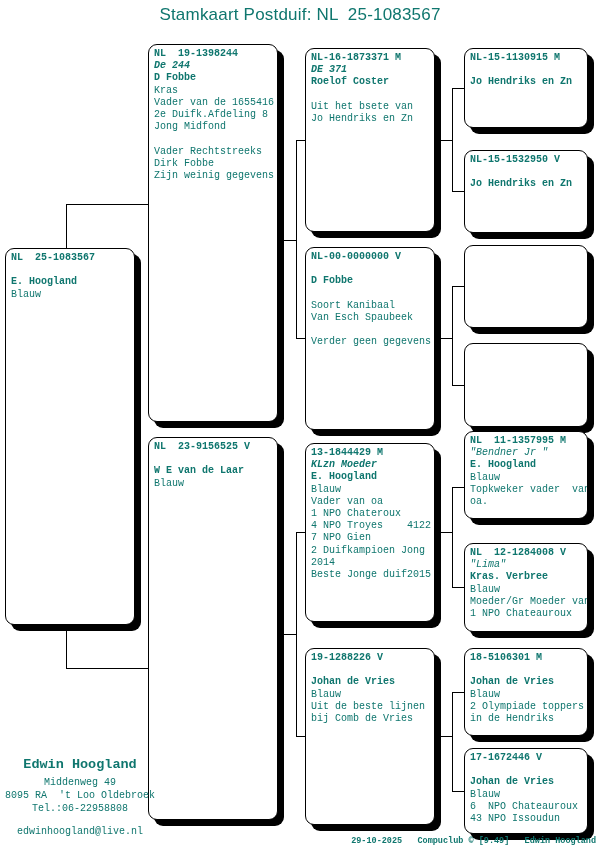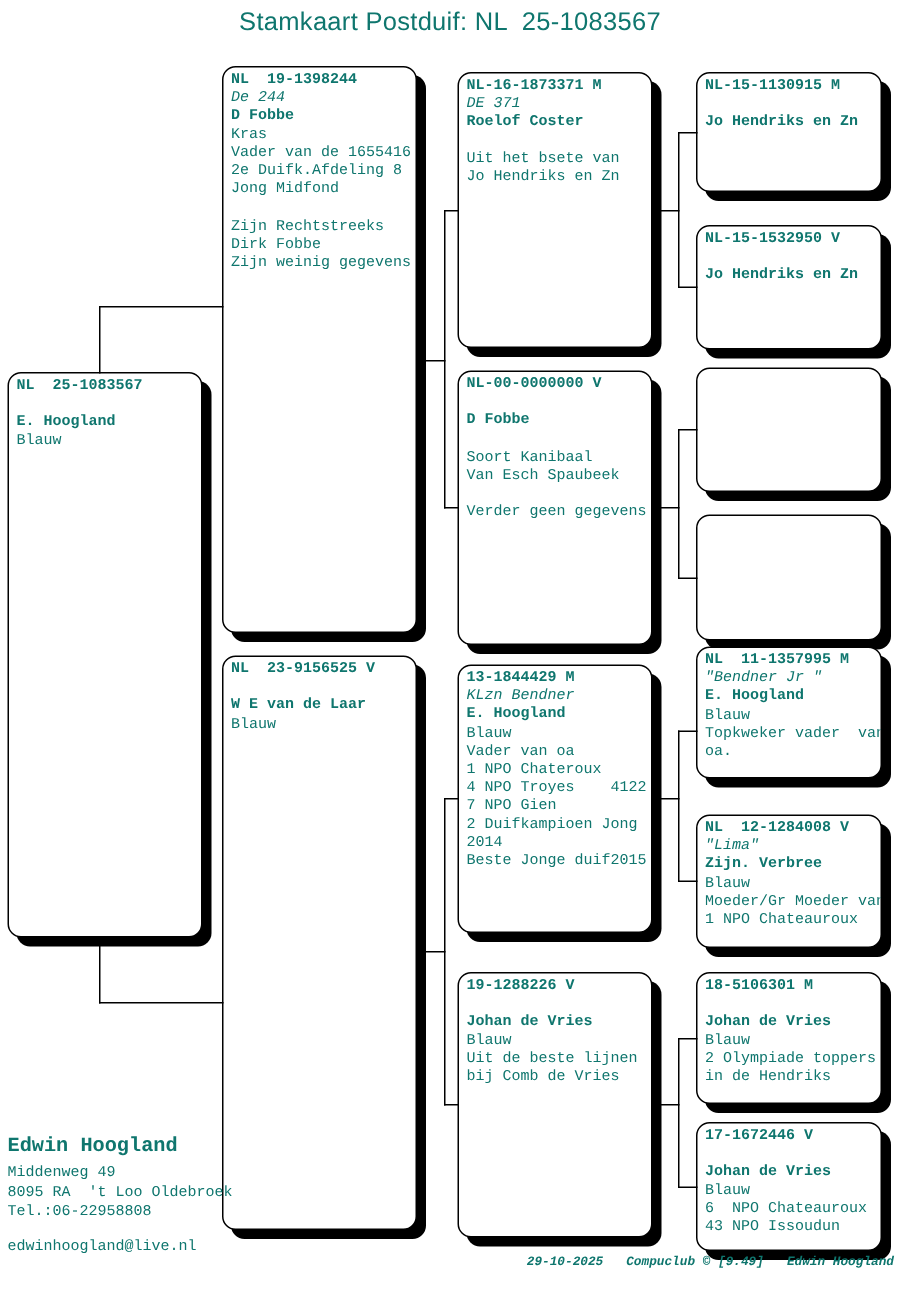--- a/index.html
+++ b/index.html
@@ -8,29 +8,29 @@
   .title{position:absolute;top:5px;left:0;width:600px;text-align:center;
          font-family:"Liberation Sans","DejaVu Sans",sans-serif;font-size:17px;
          letter-spacing:0.2px;white-space:pre;}
   .box{position:absolute;background:#fff;border:1.4px solid #000;border-radius:9px;
        box-shadow:6px 6px 0 0 #000;box-sizing:border-box;
        padding:3px 4px 0 5px;overflow:hidden;}
   .ln{font-size:10px;line-height:12.2px;white-space:pre;}
   .s-hc{font-weight:bold;text-align:left;}
   .s-hl{font-weight:bold;text-align:left;}
   .s-b{font-weight:bold;}
-  .s-bi{font-weight:normal;font-style:italic;}
+  .s-bi{font-weight:bold;font-style:italic;}
   .s-i{font-style:italic;}
   .s-r{font-weight:normal;}
   .line{position:absolute;background:#000;}
-  .contact{position:absolute;left:5px;top:757px;}
+  .contact{position:absolute;left:5px;top:757px;text-align:center;}
   .contact .name{font-size:13.5px;font-weight:bold;line-height:16px;margin-bottom:3px;white-space:pre;}
   .contact .row{font-size:10px;line-height:13px;white-space:pre;}
   .contact .email{margin-top:10px;}
-  .footer{position:absolute;right:4px;top:836px;font-size:8.5px;font-style:italic;
+  .footer{position:absolute;right:4px;top:836px;font-size:8.5px;
           font-weight:bold;white-space:pre;}
 </style>
 </head>
 <body>
 
 <div class="page">
 
   <div class="title">Stamkaart Postduif: NL  25-1083567</div>
 
   <div class="box" style="left:5px;top:248px;width:130px;height:377px">
@@ -42,21 +42,21 @@
 
   <div class="box" style="left:148px;top:44px;width:130px;height:378px">
       <div class="ln s-hl">NL  19-1398244</div>
       <div class="ln s-bi">De 244</div>
       <div class="ln s-b">D Fobbe</div>
       <div class="ln s-r">Kras</div>
       <div class="ln s-r">Vader van de 1655416</div>
       <div class="ln s-r">2e Duifk.Afdeling 8</div>
       <div class="ln s-r">Jong Midfond</div>
       <div class="ln s-r">&nbsp;</div>
-      <div class="ln s-r">Zijn Rechtstreeks</div>
+      <div class="ln s-r">Vader Rechtstreeks</div>
       <div class="ln s-r">Dirk Fobbe</div>
       <div class="ln s-r">Zijn weinig gegevens</div>
     </div>
   <div class="box" style="left:148px;top:437px;width:130px;height:383px">
       <div class="ln s-hl">NL  23-9156525 V</div>
       <div class="ln s-r">&nbsp;</div>
       <div class="ln s-b">W E van de Laar</div>
       <div class="ln s-r">Blauw</div>
     </div>
 
@@ -73,21 +73,21 @@
       <div class="ln s-r">&nbsp;</div>
       <div class="ln s-b">D Fobbe</div>
       <div class="ln s-r">&nbsp;</div>
       <div class="ln s-r">Soort Kanibaal</div>
       <div class="ln s-r">Van Esch Spaubeek</div>
       <div class="ln s-r">&nbsp;</div>
       <div class="ln s-r">Verder geen gegevens</div>
     </div>
   <div class="box" style="left:305px;top:443px;width:130px;height:179px">
       <div class="ln s-hc">13-1844429 M</div>
-      <div class="ln s-bi">KLzn Bendner</div>
+      <div class="ln s-bi">KLzn Moeder</div>
       <div class="ln s-b">E. Hoogland</div>
       <div class="ln s-r">Blauw</div>
       <div class="ln s-r">Vader van oa</div>
       <div class="ln s-r">1 NPO Chateroux</div>
       <div class="ln s-r">4 NPO Troyes    4122</div>
       <div class="ln s-r">7 NPO Gien</div>
       <div class="ln s-r">2 Duifkampioen Jong</div>
       <div class="ln s-r">2014</div>
       <div class="ln s-r">Beste Jonge duif2015</div>
     </div>
@@ -116,21 +116,21 @@
       <div class="ln s-hl">NL  11-1357995 M</div>
       <div class="ln s-i">"Bendner Jr "</div>
       <div class="ln s-b">E. Hoogland</div>
       <div class="ln s-r">Blauw</div>
       <div class="ln s-r">Topkweker vader  van</div>
       <div class="ln s-r">oa.</div>
     </div>
   <div class="box" style="left:464px;top:543px;width:124px;height:89px">
       <div class="ln s-hl">NL  12-1284008 V</div>
       <div class="ln s-i">"Lima"</div>
-      <div class="ln s-b">Zijn. Verbree</div>
+      <div class="ln s-b">Kras. Verbree</div>
       <div class="ln s-r">Blauw</div>
       <div class="ln s-r">Moeder/Gr Moeder van</div>
       <div class="ln s-r">1 NPO Chateauroux</div>
     </div>
   <div class="box" style="left:464px;top:648px;width:124px;height:88px">
       <div class="ln s-hc">18-5106301 M</div>
       <div class="ln s-r">&nbsp;</div>
       <div class="ln s-b">Johan de Vries</div>
       <div class="ln s-r">Blauw</div>
       <div class="ln s-r">2 Olympiade toppers</div>

